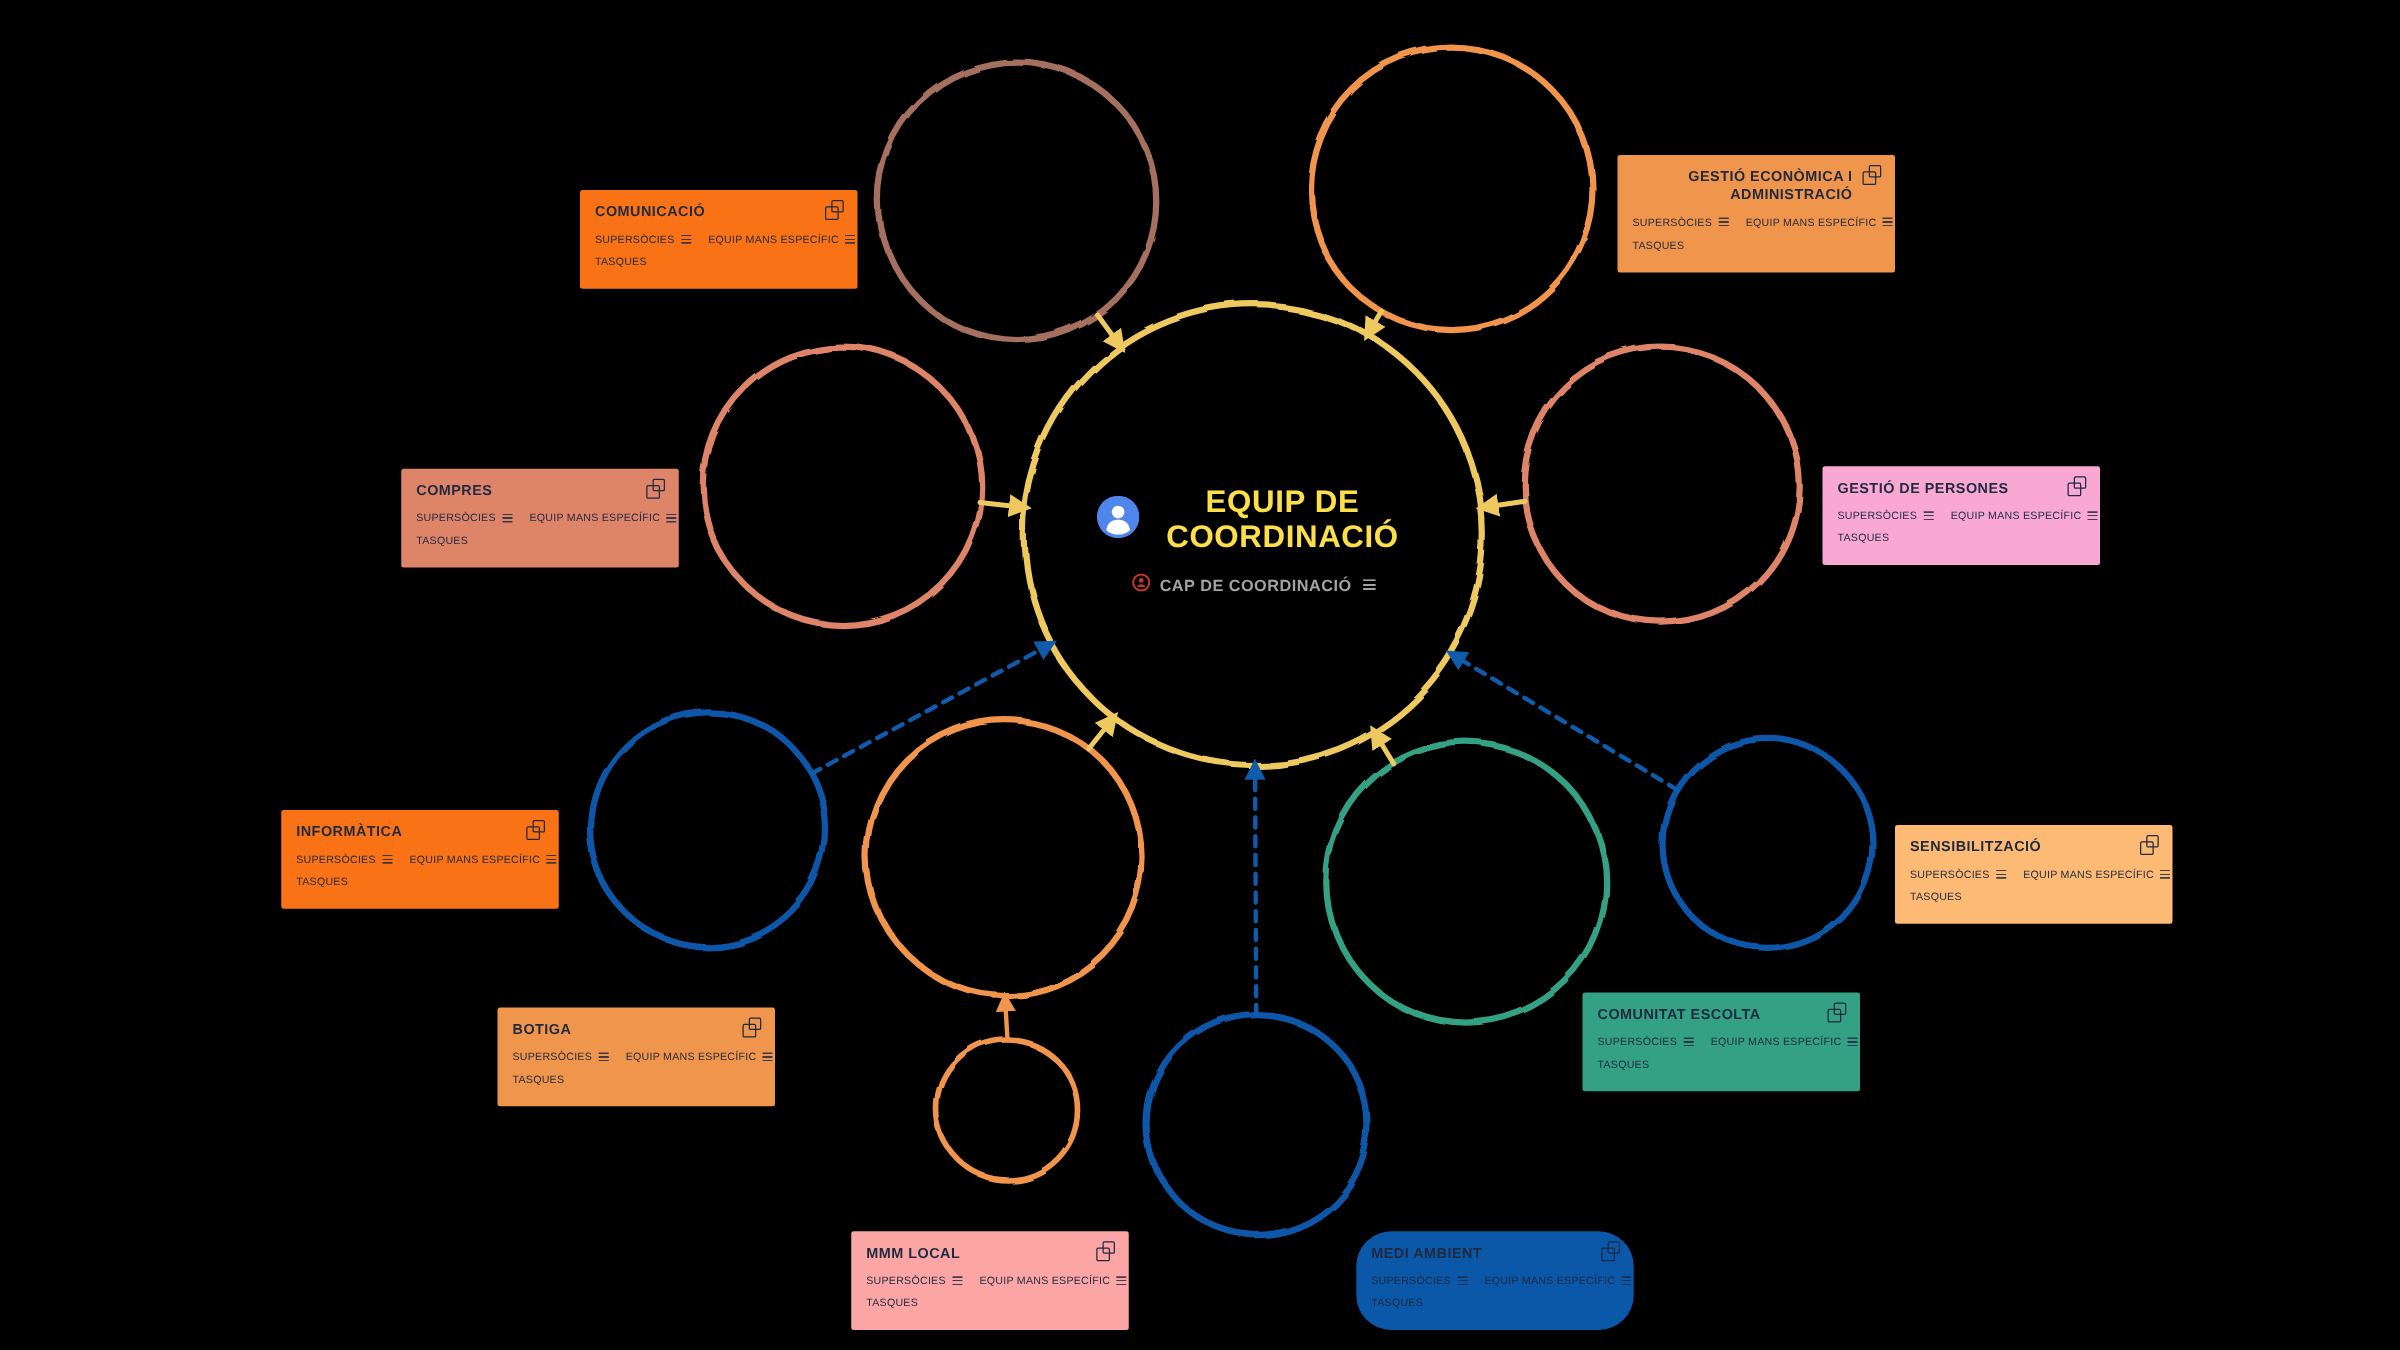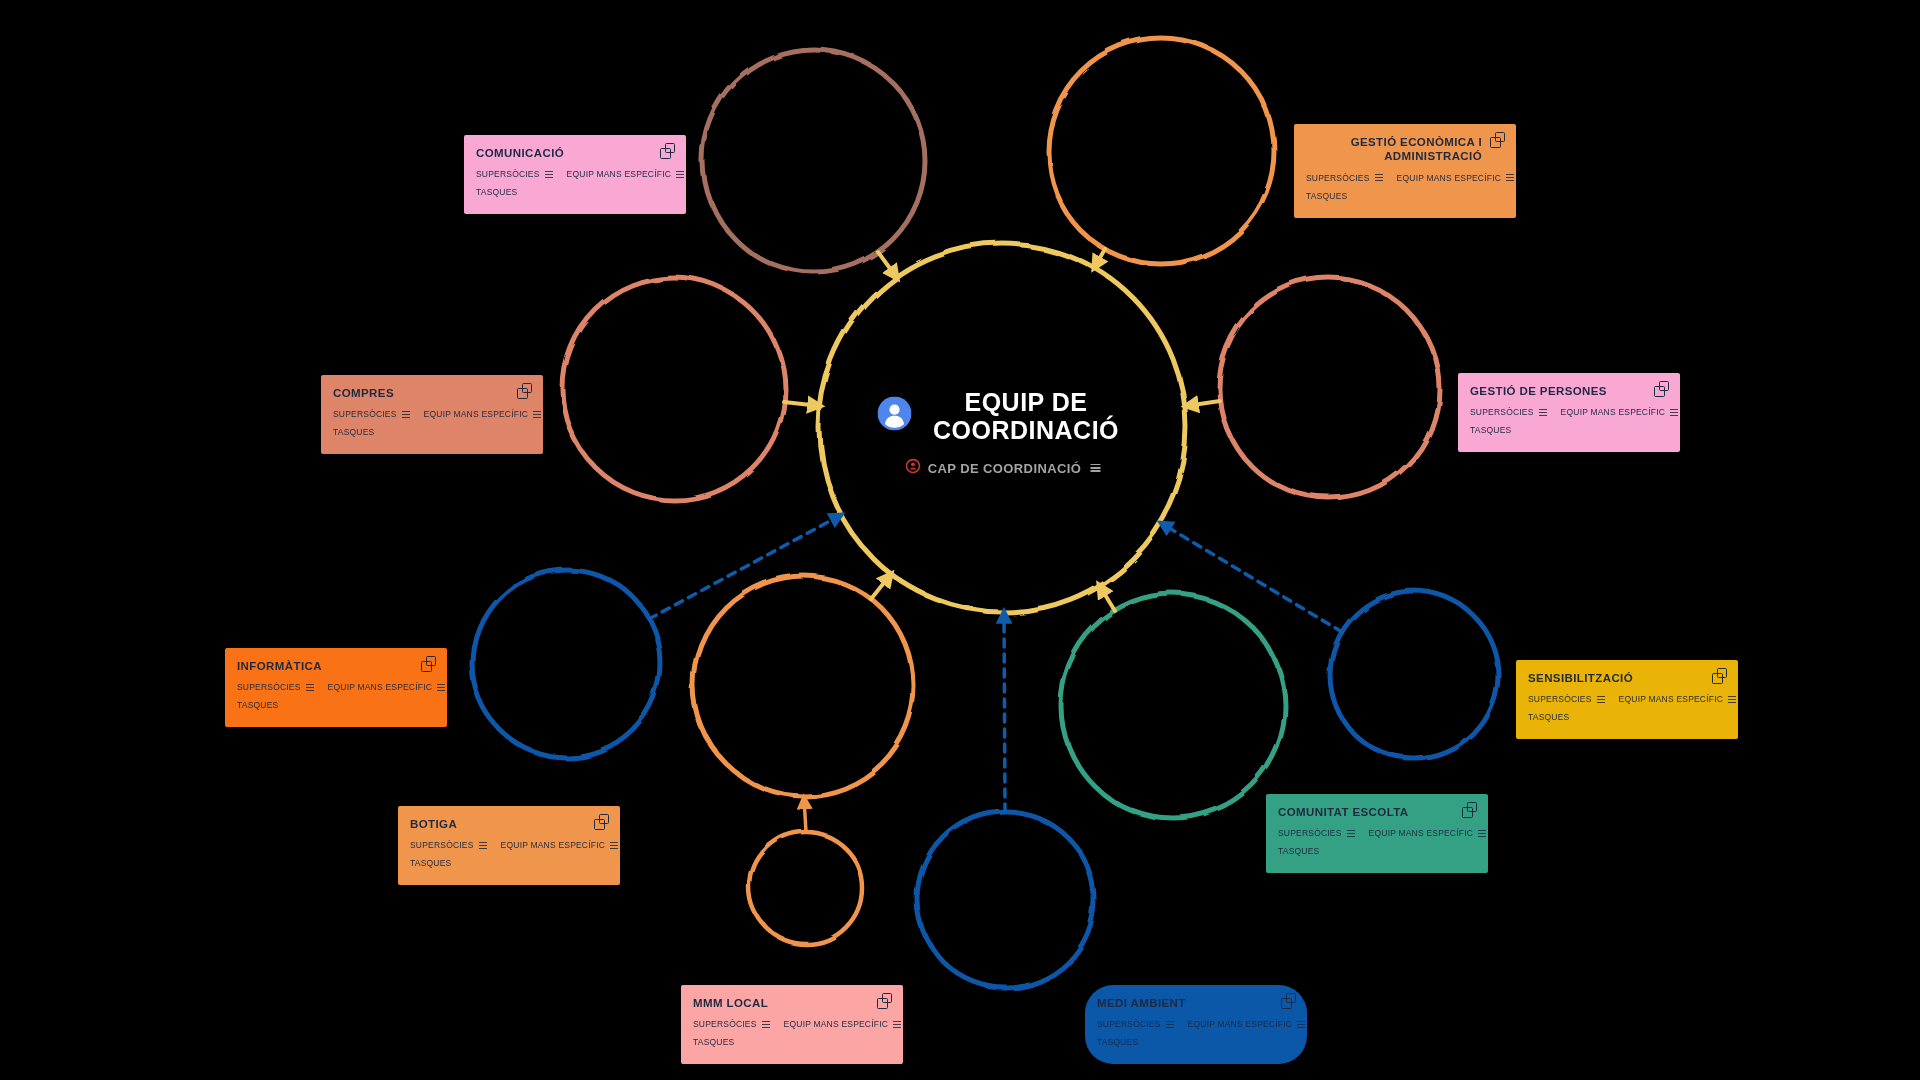--- a/index.html
+++ b/index.html
@@ -19,21 +19,21 @@
   .chip-row{display:flex;align-items:center;gap:14px;margin-bottom:8px;font-size:8.5px;letter-spacing:.2px;}
   .chip{display:inline-flex;align-items:center;white-space:nowrap;}
   .mini-icon{display:inline-block;width:8px;height:7px;margin-left:5px;opacity:.85;
              background:repeating-linear-gradient(to bottom,currentColor 0 1.2px,transparent 1.2px 3px);}
 
   
   .center-node{position:absolute;left:1003px;top:432px;transform:translate(-50%,-50%);
                display:flex;flex-direction:column;align-items:center;gap:15px;}
   .center-title-row{display:flex;align-items:center;gap:12px;}
   .center-title{width:205px;text-align:center;font-size:25px;font-weight:bold;
-                color:#ffffff;line-height:1.12;letter-spacing:.5px;}
+                color:#fde047;line-height:1.12;letter-spacing:.5px;}
   .center-role-row{display:flex;align-items:center;gap:7px;font-size:13px;font-weight:bold;
                    color:#a3a3a3;letter-spacing:.4px;}
   .role-list-icon{display:inline-block;width:10px;height:9px;margin-left:2px;
              background:repeating-linear-gradient(to bottom,currentColor 0 1.6px,transparent 1.6px 3.4px);}
 </style>
 </head>
 <body>
 
 <svg id="diagram-svg" viewBox="0 0 1920 1080">
   <defs>
@@ -97,21 +97,21 @@
         <circle cx="12" cy="12" r="10.3" fill="none" stroke="#c0392b" stroke-width="2.6"></circle>
         <circle cx="12" cy="9.3" r="3.1" fill="#c0392b"></circle>
         <path d="M6.8 17.6 a5.3 4.1 0 0 1 10.4 0" fill="#c0392b"></path>
       </svg>
     </span>
     <span>CAP DE COORDINACIÓ</span>
     <span class="role-list-icon"></span>
   </div>
 </div>
 
-<div class="card" style="left: 464px; top: 135px; background-color: #f9a8d4;">
+<div class="card" style="left: 464px; top: 152px; background-color: #f97316;">
   <div class="card-header">
     <div class="card-title">COMUNICACIÓ</div>
     <span class="copy-icon"></span>
   </div>
   <div class="chip-row">
     <span class="chip">
         <span>SUPERSÒCIES</span>
         <span class="mini-icon"></span>
       </span>
     <span class="chip">
@@ -295,21 +295,21 @@
         <span class="mini-icon"></span>
       </span>
   </div>
   <div class="chip-row">
     <span class="chip">
         <span>TASQUES</span>
       </span>
   </div>
 </div>
 
-<div class="card" style="left: 1516px; top: 660px; background-color: #eab308;">
+<div class="card" style="left: 1516px; top: 660px; background-color: #fdba74;">
   <div class="card-header">
     <div class="card-title">SENSIBILITZACIÓ</div>
     <span class="copy-icon"></span>
   </div>
   <div class="chip-row">
     <span class="chip">
         <span>SUPERSÒCIES</span>
         <span class="mini-icon"></span>
       </span>
     <span class="chip">

